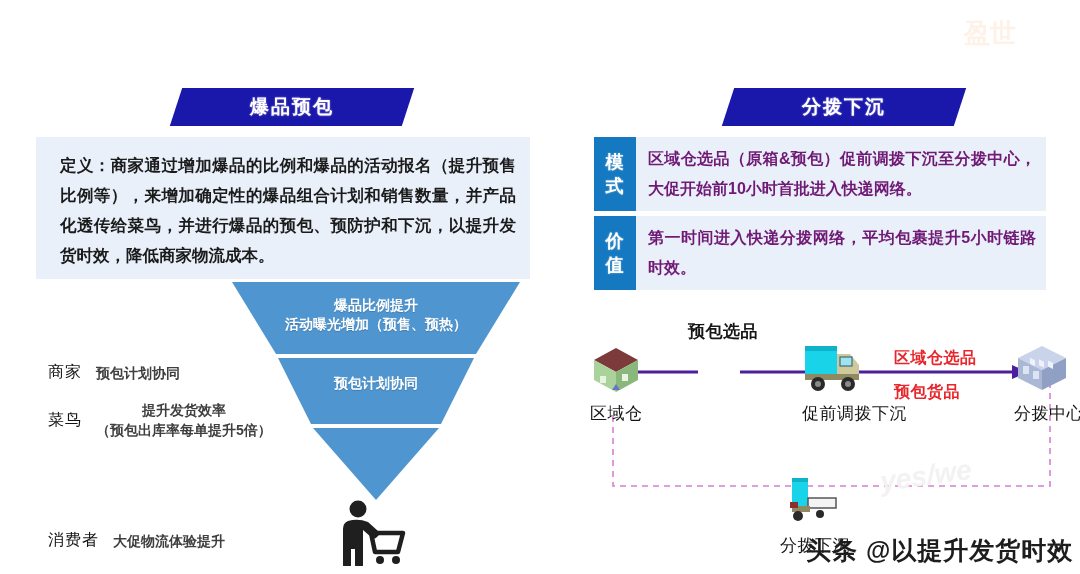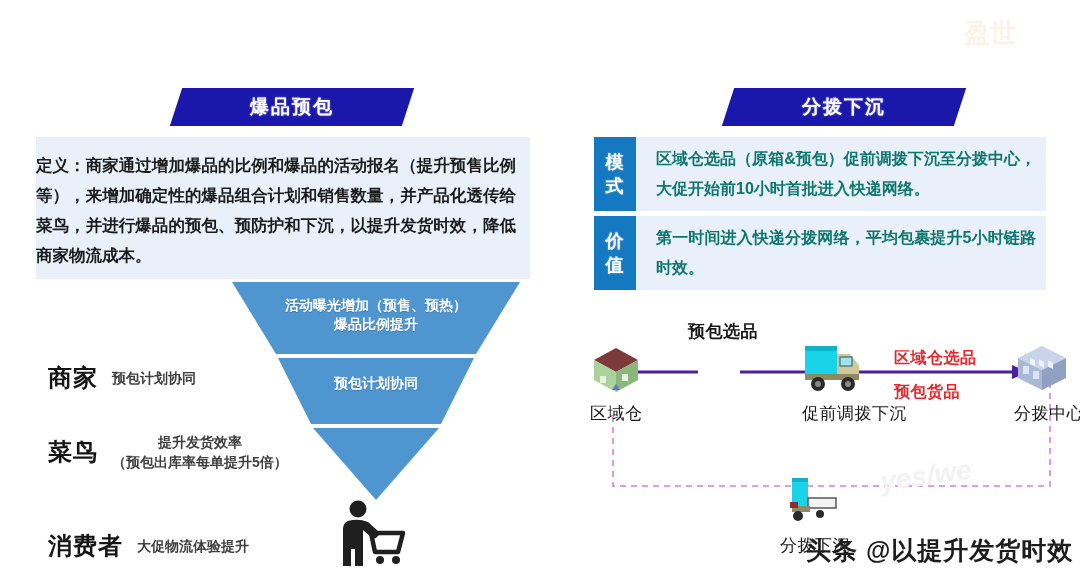--- a/index.html
+++ b/index.html
@@ -35,21 +35,21 @@
     text-shadow:0 0 2px rgba(255,255,255,.55);
     white-space:nowrap;
   }
   #banner-left  { left:176px; top:88px; width:232px; }
   #banner-right { left:728px; top:88px; width:232px; }
 
   
   .def-box {
     position:absolute; left:36px; top:137px; width:494px; height:142px;
     background:#e9f0fa;
-    padding:13px 14px 0 0;
+    padding:13px 14px 0 24px;
   }
   .def-text {
     font-size:16.5px; font-weight:bold; line-height:30px;
     color:#1b1b1b; text-align:justify;
   }
 
   
   .funnel { position:absolute; left:232px; top:282px; width:288px; height:218px; }
   .funnel svg { display:block; }
   .funnel-label {
@@ -58,49 +58,49 @@
     text-shadow:0 1px 1px rgba(0,0,0,.18);
     white-space:nowrap; pointer-events:none;
   }
   #fl0 { top:14px;  }
   #fl1 { top:92px;  }
   #fl2 { top:146px; }
 
   
   .frow { position:absolute; display:flex; align-items:center; }
   .frow .who {
-    font-size:24px; font-weight:bold; color:#141414; letter-spacing:1px;
+    font-size:16px; font-weight:normal; color:#141414; letter-spacing:1px;
     white-space:nowrap;
   }
   .frow .what {
     font-size:14px; font-weight:bold; color:#3f3f3f; margin-left:14px;
     line-height:20px; white-space:nowrap;
   }
   #row-merchant { left:48px; top:362px; }
-  #row-cainiao  { left:48px; top:432px; align-items:center; }
+  #row-cainiao  { left:48px; top:400px; align-items:center; }
   #row-consumer { left:48px; top:530px; }
   #row-cainiao .what { text-align:center; }
 
   
   .shopper { position:absolute; left:330px; top:500px; width:80px; height:66px; }
 
   
   .rtable { position:absolute; left:594px; top:137px; width:452px; }
   .rrow { display:flex; margin-bottom:5px; }
   .rkey {
     width:42px; min-height:72px; background:#1479c0;
     color:#fff; font-size:18px; font-weight:bold;
     display:flex; flex-direction:column; align-items:center; justify-content:center;
     line-height:24px; letter-spacing:1px;
     text-shadow:0 0 2px rgba(255,255,255,.5);
     flex:0 0 42px;
   }
   .rval {
-    flex:1; background:#e9f0fa; padding:7px 10px 7px 20px;
-    font-size:16px; font-weight:bold; line-height:30px; color:#0f766e;
+    flex:1; background:#e9f0fa; padding:7px 10px 7px 12px;
+    font-size:16px; font-weight:bold; line-height:30px; color:#701a75;
     text-align:justify;
   }
   #rrow-mode .rval  { min-height:72px; }
   #rrow-value .rval { min-height:72px; }
 
   
   .flow { position:absolute; left:580px; top:320px; width:500px; height:254px; }
   .flow-node { position:absolute; text-align:center; }
   .flow-node .cap {
     font-size:17px; font-weight:normal; color:#161616; white-space:nowrap;
@@ -146,22 +146,22 @@
     <div class="def-text">定义：商家通过增加爆品的比例和爆品的活动报名（提升预售比例等），来增加确定性的爆品组合计划和销售数量，并产品化透传给菜鸟，并进行爆品的预包、预防护和下沉，以提升发货时效，降低商家物流成本。</div>
   </div>
 
   <div class="funnel">
     <svg width="288" height="218" viewBox="0 0 288 218">
       <polygon points="0,0 288,0 244,72 44,72" fill="#4f96d1"></polygon>
       <polygon points="46,76 242,76 209,142 79,142" fill="#4f96d1"></polygon>
       <polygon points="81,146 207,146 144,218 144,218" fill="#4f96d1"></polygon>
     </svg>
     <div class="funnel-label" id="fl0">
+      <div>爆品比例提升</div>
       <div>活动曝光增加（预售、预热）</div>
-      <div>爆品比例提升</div>
     </div>
     <div class="funnel-label" id="fl1">
       <div>预包计划协同</div>
     </div>
   </div>
 
   <div class="frow" id="row-merchant">
     <div class="who">商家</div>
     <div class="what">
       <div>预包计划协同</div>

